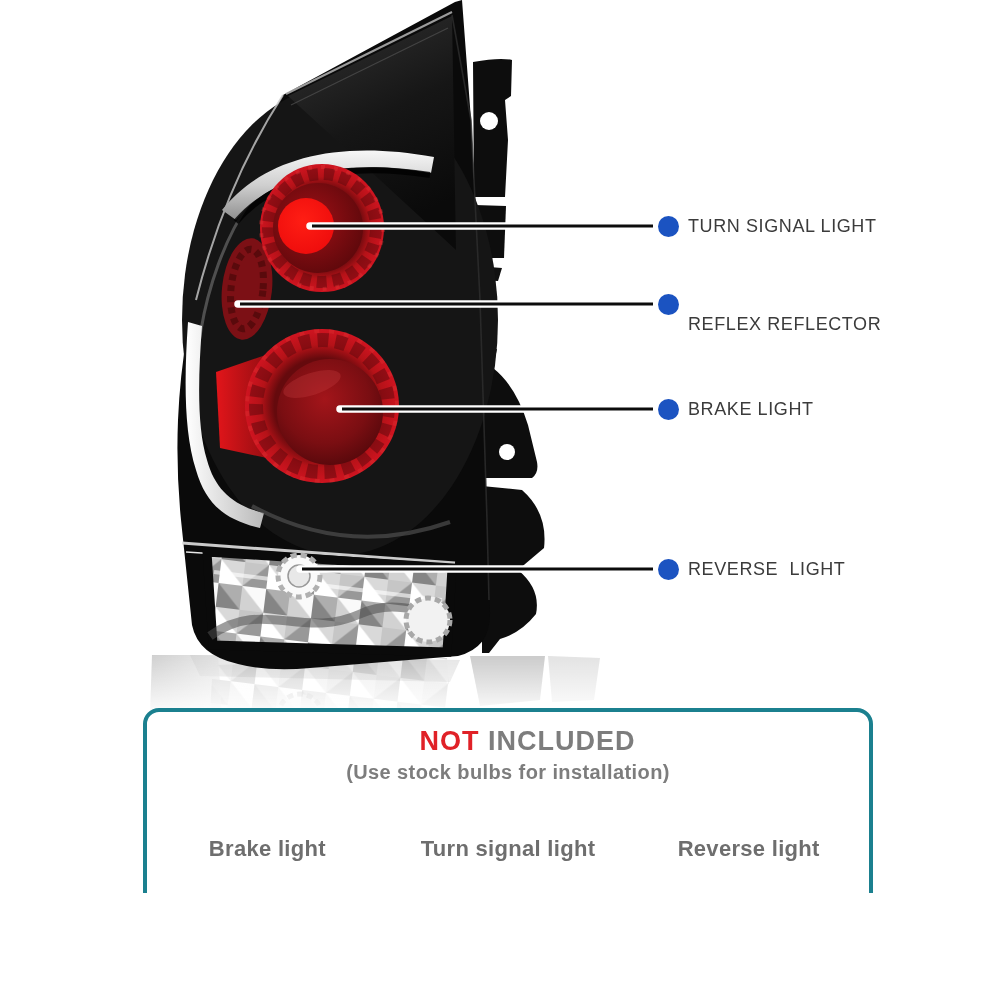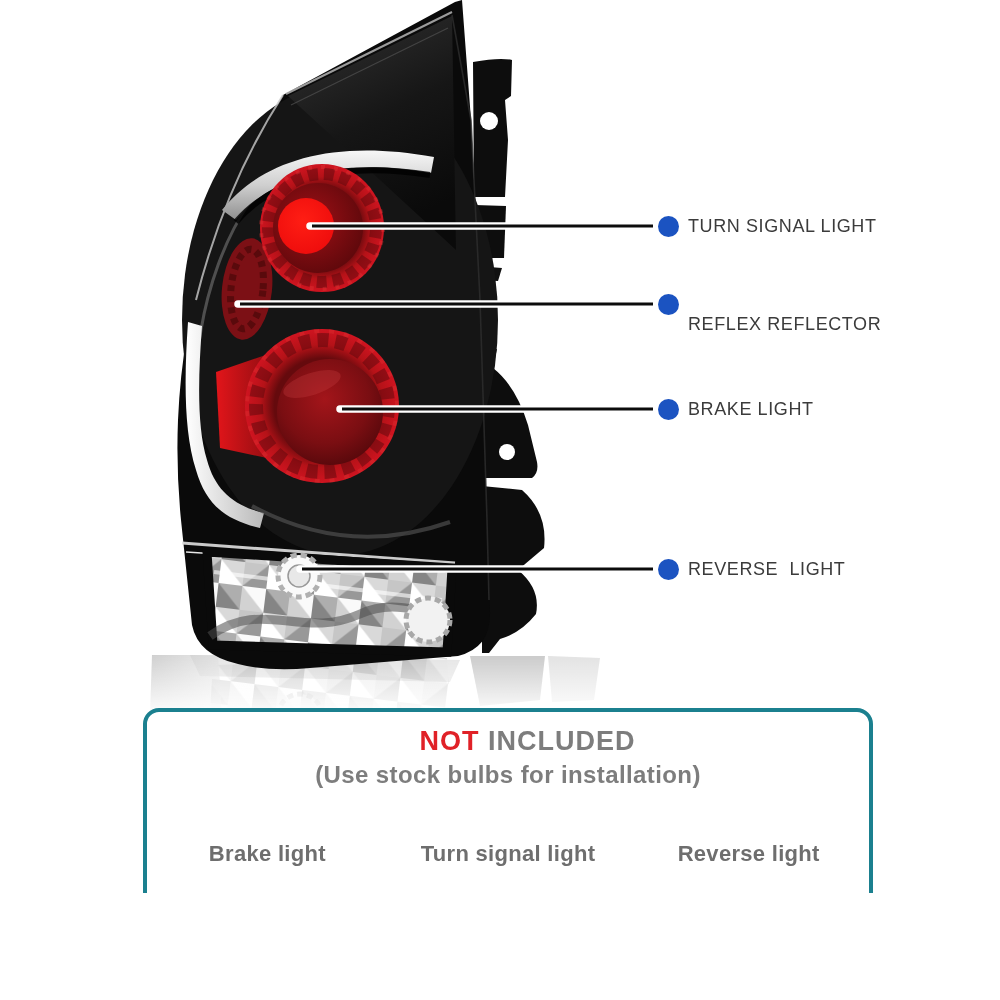--- a/index.html
+++ b/index.html
@@ -27,21 +27,21 @@
     box-sizing:border-box;background:#ffffff;
     border:4px solid var(--box-border,#1b808f);border-radius:16px;
     text-align:center;z-index:5;
   }
   .ni-title{
     margin-top:14px;font-size:27px;font-weight:bold;letter-spacing:1px;padding-left:39px;
   }
   .ni-title .t-red{color:var(--title-red,#e02127);}
   .ni-title .t-gray{color:var(--title-gray,#7d7d7d);}
   .ni-subtitle{
-    margin-top:4px;font-size:24px;font-weight:bold;letter-spacing:.4px;
+    margin-top:4px;font-size:20px;font-weight:bold;letter-spacing:.4px;
     color:var(--title-gray,#7d7d7d);
   }
   .ni-items{
     display:flex;margin-top:52px;
   }
   .ni-item{
     flex:1;font-size:22px;font-weight:bold;letter-spacing:.3px;
     color:var(--item-gray,#6e6e6e);
   }
 </style>

